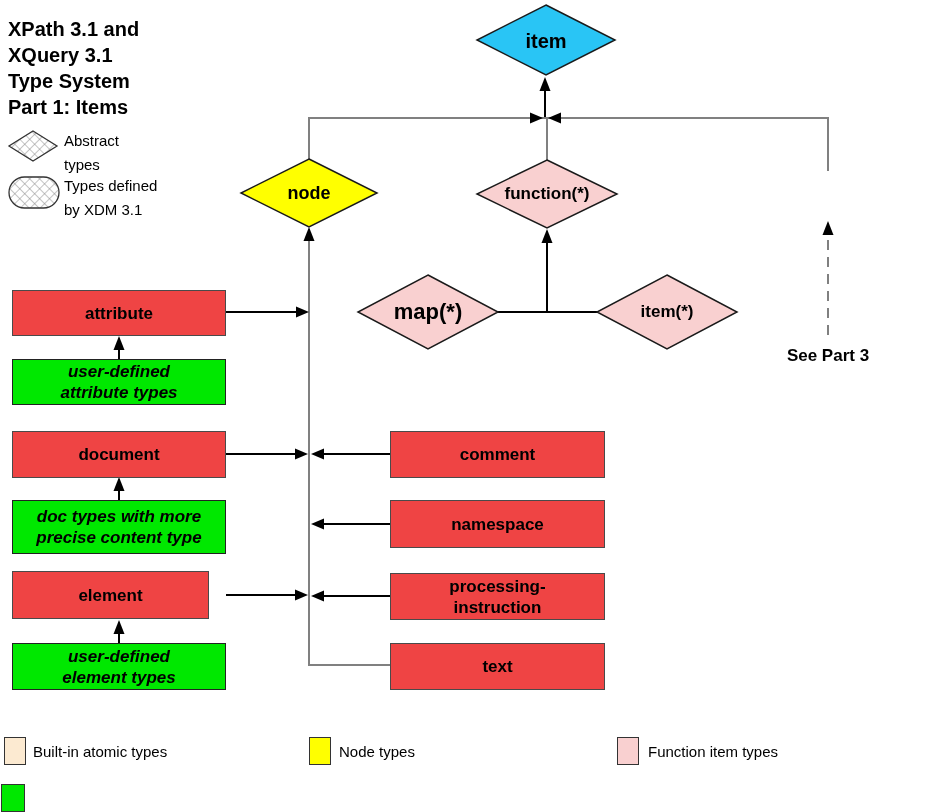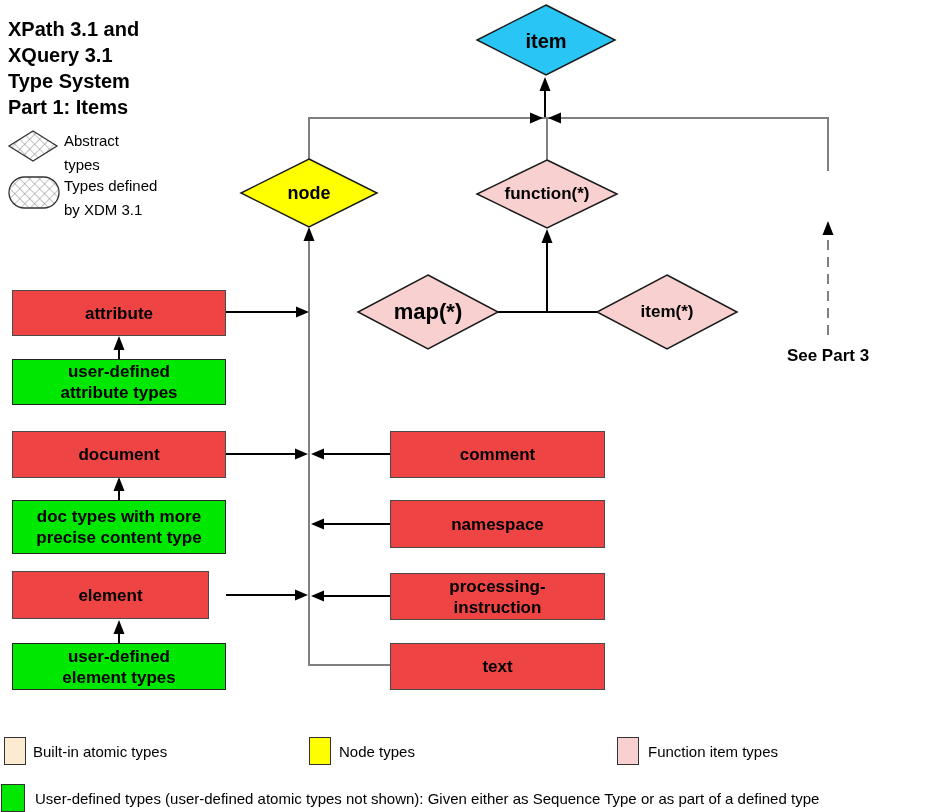--- a/index.html
+++ b/index.html
@@ -3,21 +3,21 @@
 <meta charset="utf-8">
 <style>
   html,body{margin:0;padding:0;background:#fff;}
   .canvas{position:relative;width:935px;height:812px;background:#fff;overflow:hidden;
           font-family:"Liberation Sans",sans-serif;color:#000;}
   .layer{position:absolute;left:0;top:0;}
   .dlabel{position:absolute;transform:translate(-50%,-50%);font-weight:bold;white-space:nowrap;}
   .box{position:absolute;display:flex;align-items:center;justify-content:center;
        box-sizing:border-box;font-weight:bold;font-size:17px;text-align:center;line-height:21px;}
   .yellow{background:#ef4444;border:1px solid #4a4a4a;}
-  .green{background:#00E800;border:1px solid #222;white-space:pre-line;}
+  .green{background:#00E800;border:1px solid #222;font-style:italic;white-space:pre-line;}
   .beige{background:#FCEAD1;border:2px solid #333;font-size:18px;}
   .title{position:absolute;left:8px;top:16px;font-size:20px;font-weight:bold;
          line-height:26px;white-space:pre-line;}
   .legtxt{position:absolute;font-size:15px;line-height:24px;white-space:pre-line;}
   .seepart{position:absolute;left:828px;top:346px;transform:translateX(-50%);
            font-weight:bold;font-size:17px;white-space:nowrap;}
   .swatch{position:absolute;box-sizing:border-box;border:1px solid #333;}
   .bleg{position:absolute;font-size:15px;white-space:nowrap;text-align:right;}
   .ml{white-space:pre-line;text-align:center;}
 </style>
@@ -128,15 +128,14 @@
   <div class="swatch" style="left:4px;top:737px;width:22px;height:28px;background:#FCEAD1;"></div>
   <div class="bleg" style="left:33px;top:743px;">Built-in atomic types</div>
 
   <div class="swatch" style="left:309px;top:737px;width:22px;height:28px;background:#FFFF00;"></div>
   <div class="bleg" style="left:339px;top:743px;">Node types</div>
 
   <div class="swatch" style="left:617px;top:737px;width:22px;height:28px;background:#F9D0D0;"></div>
   <div class="bleg" style="left:648px;top:743px;">Function item types</div>
 
   <div class="swatch" style="left:1px;top:784px;width:24px;height:28px;background:#00E800;"></div>
-  <div class="bleg" style="left:35px;top:790px;">User-defined types (user-defined atomic types not shown):  Given either as Sequence Type or as part of a defined type</div>
 
 </div>
 
 </body></html>

